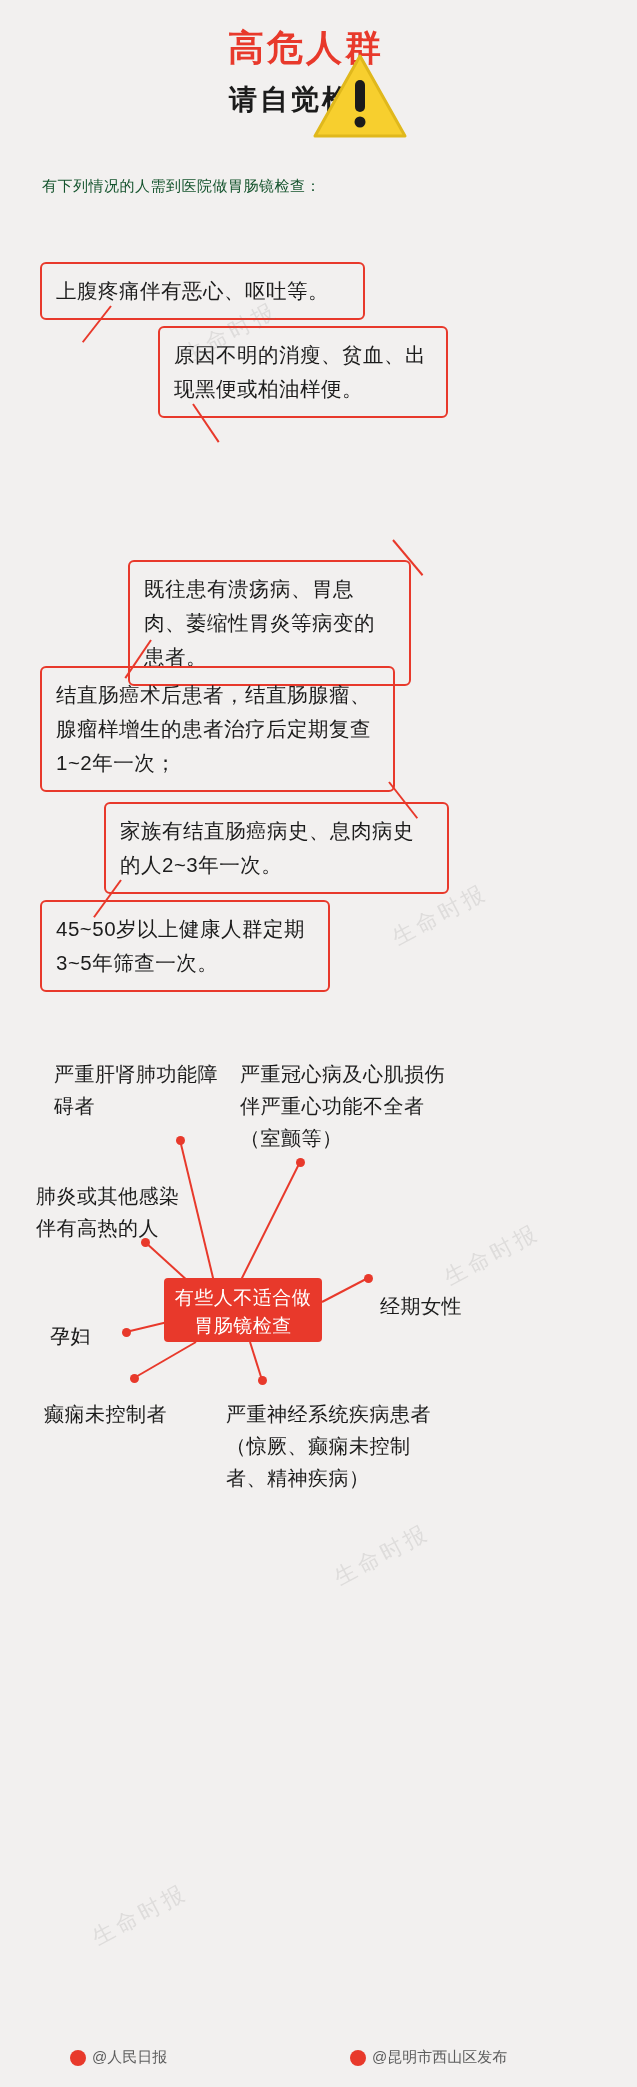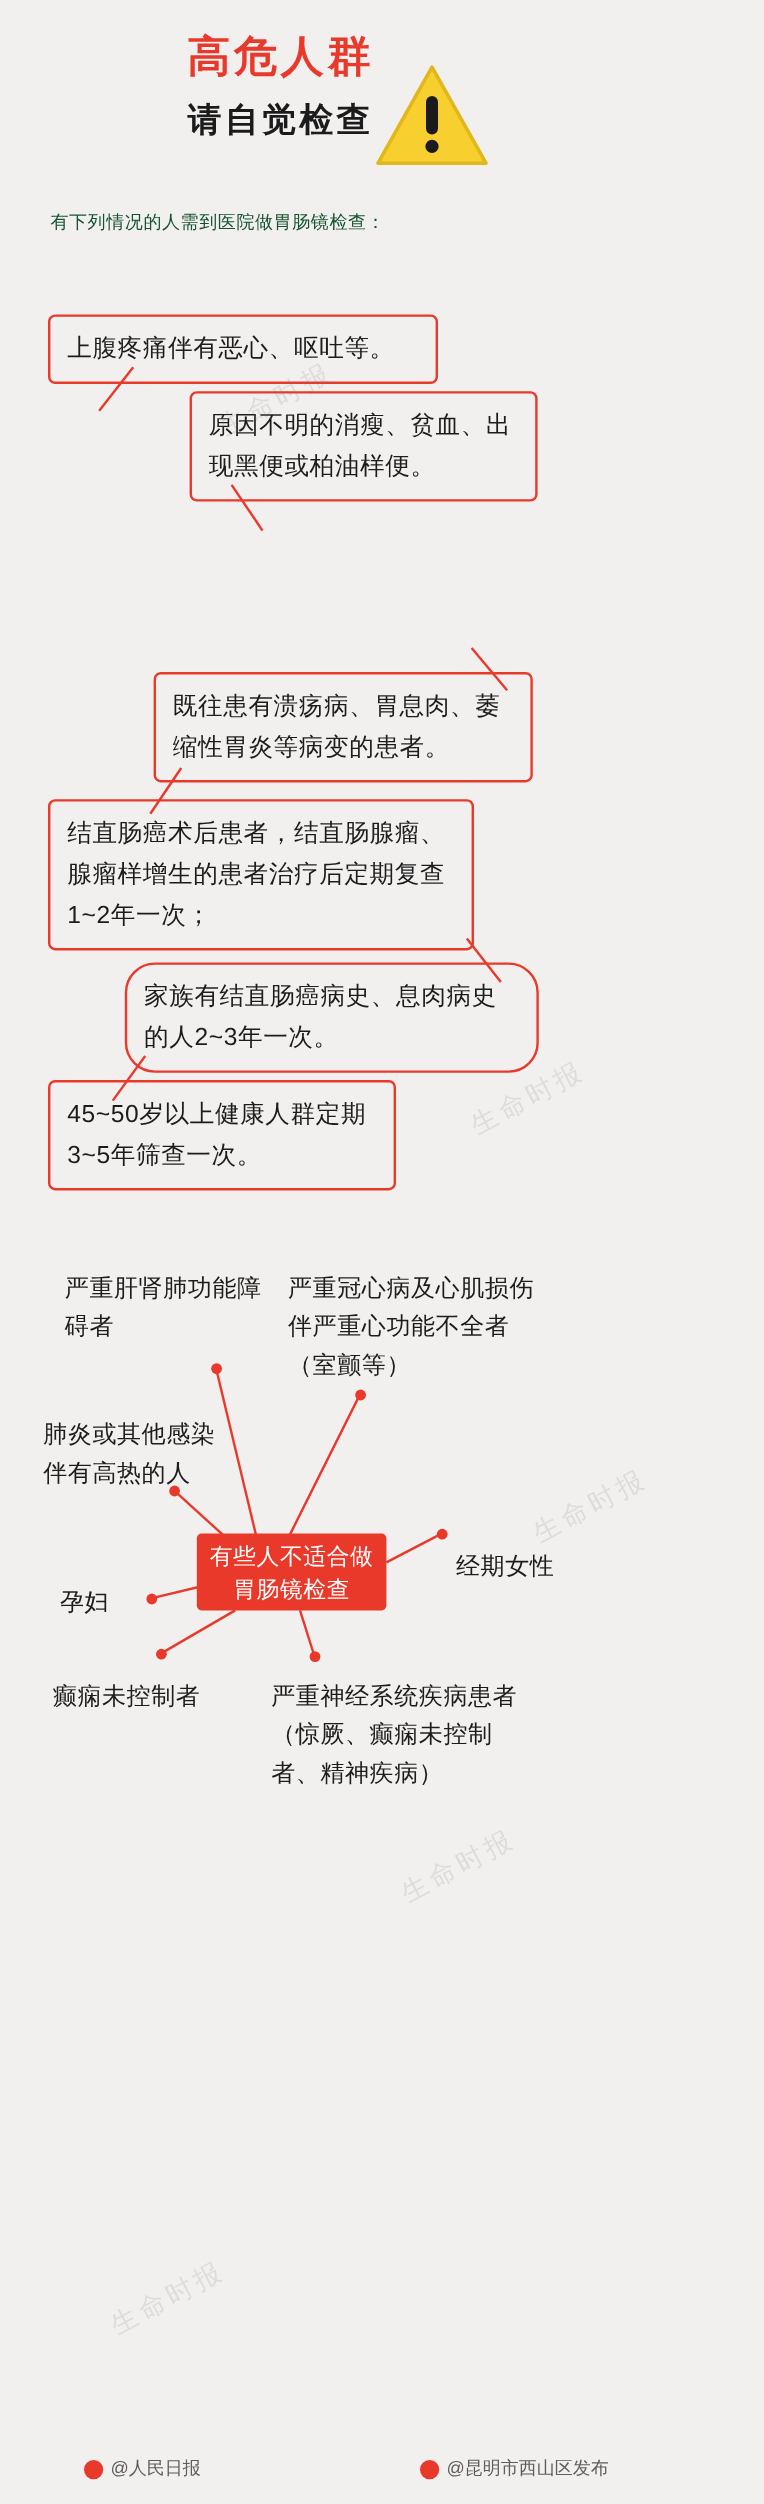--- a/index.html
+++ b/index.html
@@ -27,21 +27,21 @@
     left: 0;
     top: 24px;
     width: 637px;
     height: 120px;
   }
   .header-title-wrap {
     position: absolute;
     left: 84px;
     top: 0;
     width: 300px;
-    text-align: center;
+    text-align: right;
   }
   .title-line1 {
     font-family: "DejaVu Serif", serif;
     font-weight: bold;
     font-size: 36px;
     color: #e8392b;
     letter-spacing: 3px;
     line-height: 46px;
   }
   .title-line2 {
@@ -95,27 +95,27 @@
 
   #b1 { left: 40px;  top: 262px; width: 325px; }
   #t1 { left: 110px; top: 306px; transform: rotate(38deg); transform-origin: top center; }
 
   #b2 { left: 158px; top: 326px; width: 290px; }
   #t2 { left: 192px; top: 404px; transform: rotate(-34deg); transform-origin: top center; }
 
   #b3 { left: 40px;  top: 428px; width: 360px; }
   #t3 { left: 392px; top: 540px; transform: rotate(-40deg); transform-origin: top center; }
 
-  #b4 { left: 128px; top: 560px; width: 316px; }
+  #b4 { left: 128px; top: 560px; width: 283px; }
   #t4 { left: 150px; top: 640px; transform: rotate(34deg); transform-origin: top center; }
 
   #b5 { left: 40px;  top: 666px; width: 355px; }
   #t5 { left: 388px; top: 782px; transform: rotate(-38deg); transform-origin: top center; }
 
-  #b6 { left: 104px; top: 802px; width: 345px; border-radius: 25px; }
+  #b6 { left: 104px; top: 802px; width: 345px; }
   #t6 { left: 120px; top: 880px; transform: rotate(36deg); transform-origin: top center; }
 
   #b7 { left: 40px;  top: 900px; width: 290px; }
 
   
   .diagram {
     position: absolute;
     left: 0;
     top: 1020px;
     width: 637px;

